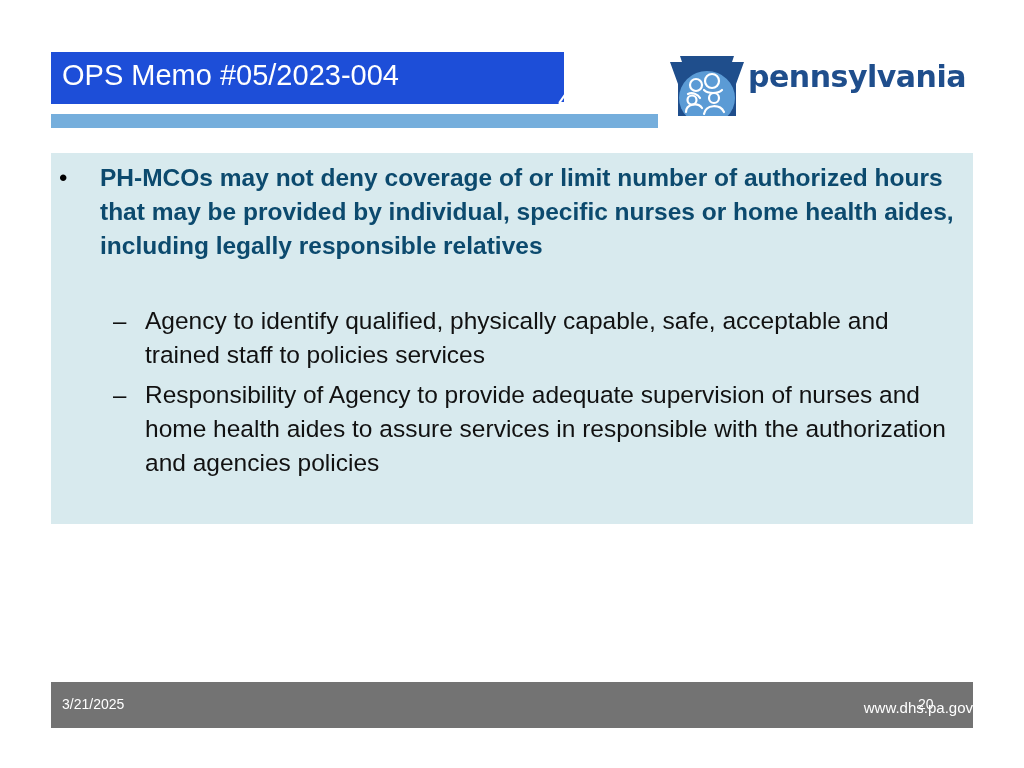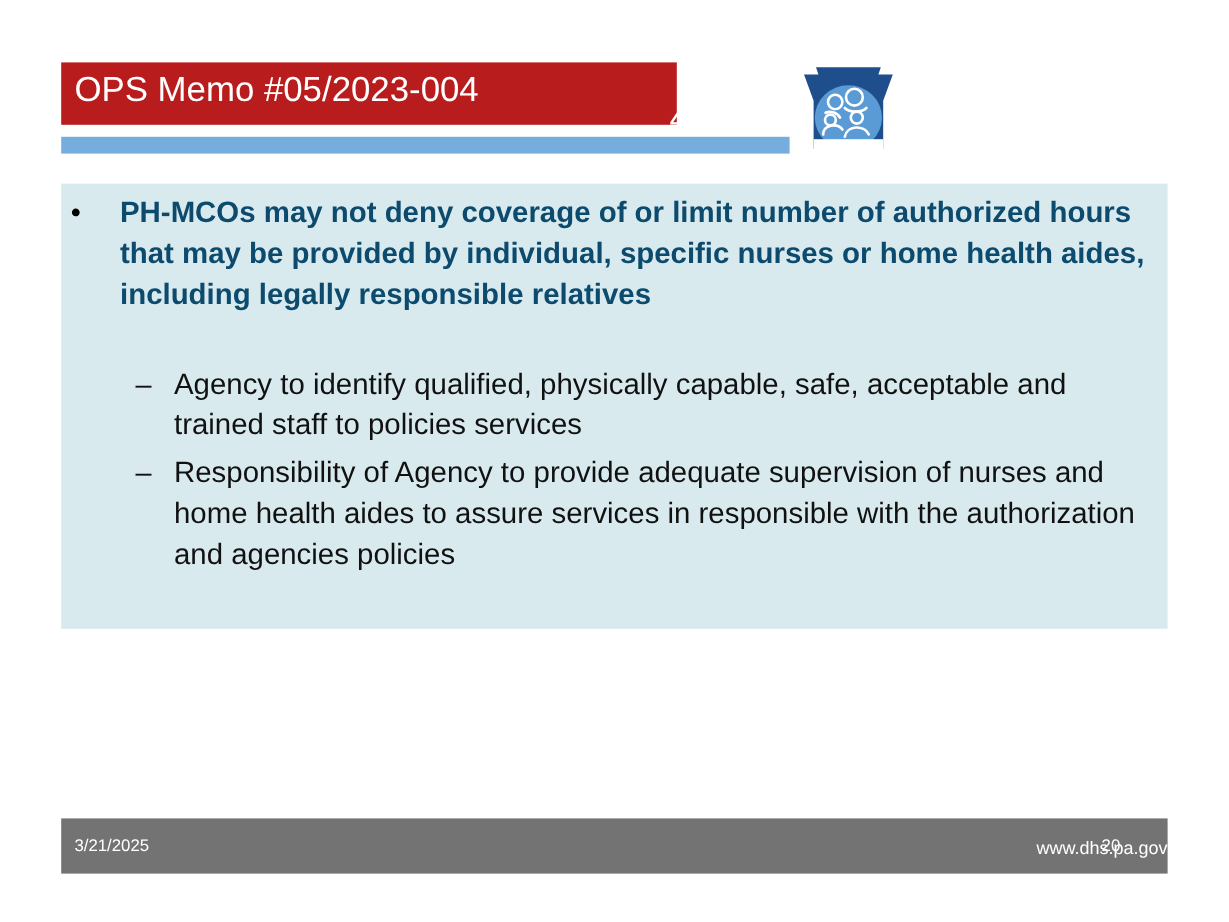--- a/index.html
+++ b/index.html
@@ -13,21 +13,21 @@
     position: relative;
     overflow: hidden;
     font-family: "Liberation Sans", sans-serif;
   }
   .title-bar {
     position: absolute;
     left: 51px;
     top: 52px;
     width: 513px;
     height: 52px;
-    background: #b91c1c;
+    background: #1d4ed8;
     color: #ffffff;
   }
   .title-text {
     position: absolute;
     left: 11px;
     top: 5px;
     font-size: 29px;
     line-height: 36px;
     white-space: nowrap;
   }
@@ -194,20 +194,21 @@
       <circle cx="28" cy="31" r="6"></circle>
       <circle cx="44" cy="27" r="7"></circle>
       <circle cx="24" cy="46" r="4.5"></circle>
       <circle cx="46" cy="44" r="5"></circle>
       <path d="M18 58 C18 50 30 48 34 54"></path>
       <path d="M36 60 C38 50 52 50 56 58"></path>
       <path d="M36 36 C40 40 50 40 54 36"></path>
       <path d="M20 40 C24 38 30 40 32 44"></path>
     </g>
   </svg>
+  <span class="logo-word">pennsylvania</span>
 </div>
 
 <div class="content-box">
   <div class="bullet-l1">
     <span class="bullet-mark">•</span>
     <span class="l1-text">PH-MCOs may not deny coverage of or limit number of authorized hours that may be provided by individual, specific nurses or home health aides, including legally responsible relatives</span>
   </div>
   <div class="l2-item" style="top: 151px;">
     <span class="dash-mark">–</span>
     <span class="l2-text">Agency to identify qualified, physically capable, safe, acceptable and trained staff to policies services</span>

